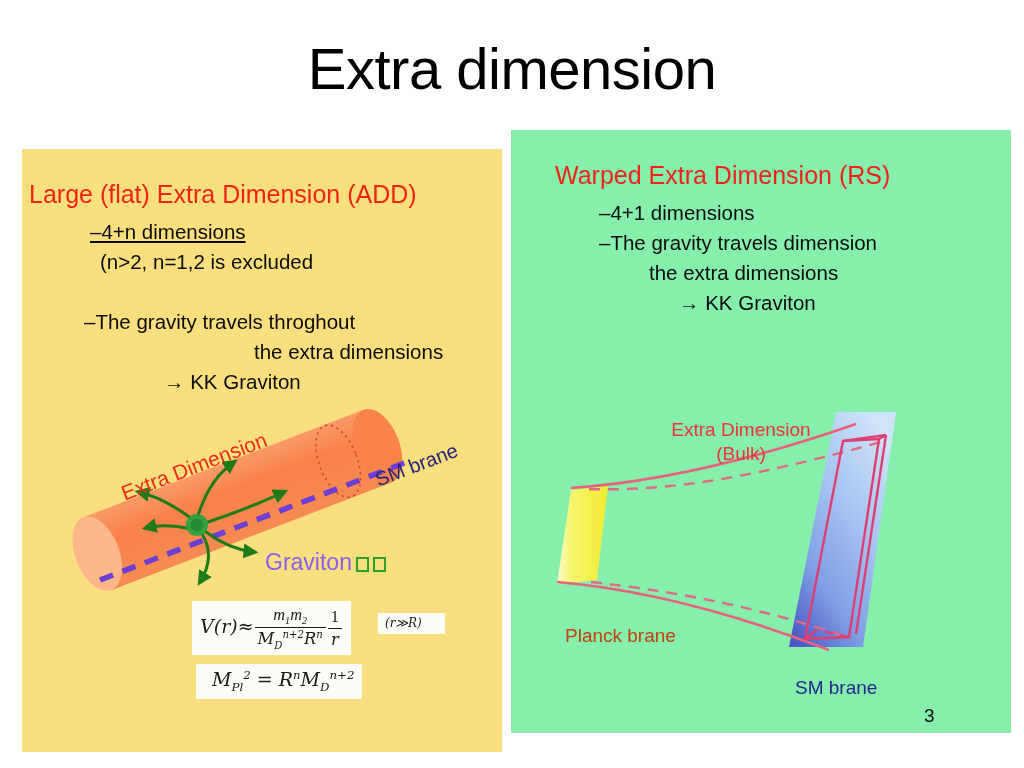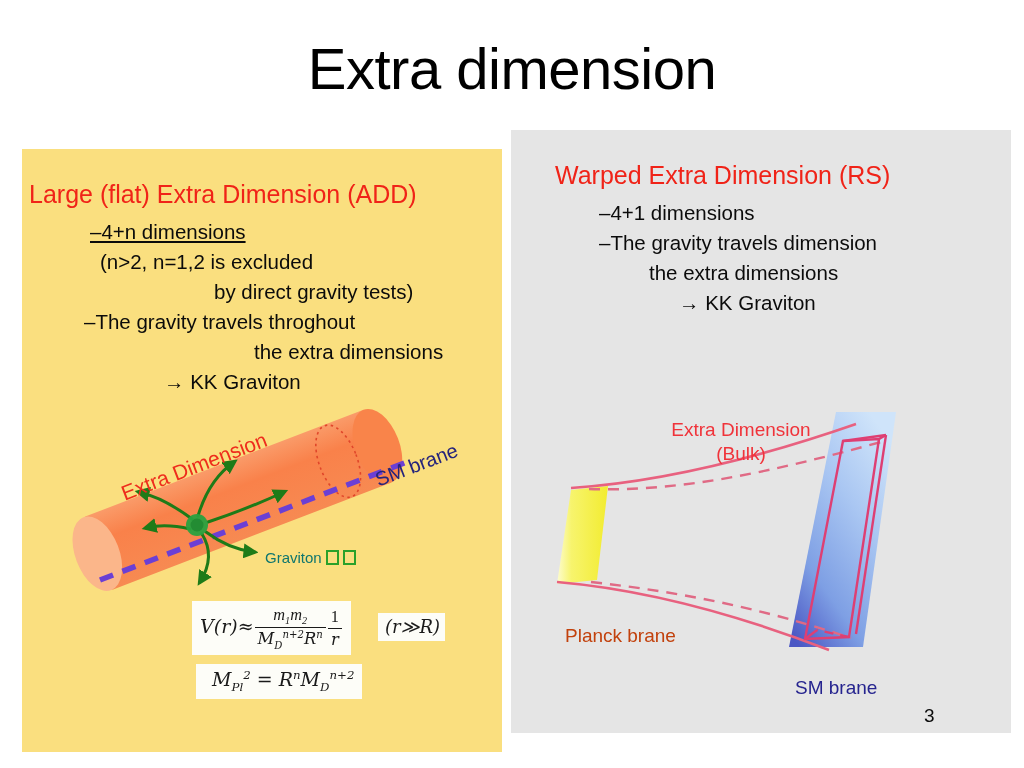--- a/index.html
+++ b/index.html
@@ -39,21 +39,21 @@
     height: 603px;
     background: #fadf7f;
     margin-top: 19px;
   }
   #panel-rs {
     position: absolute;
     left: 511px;
     top: 130px;
     width: 500px;
     height: 603px;
-    background: #e5e5e5;
+    background: #86efac;
   }
 
   
   .panel-heading {
     position: absolute;
     font-size: 25px;
     line-height: 30px;
     color: #f02318;
     white-space: nowrap;
   }
@@ -95,22 +95,22 @@
     left: 372px;
     top: 470px;
     font-size: 20px;
     color: #26247b;
     transform: rotate(-21deg);
   }
   #label-graviton {
     position: absolute;
     left: 265px;
     top: 549px;
-    font-size: 15px;
-    color: #0f766e;
+    font-size: 23px;
+    color: #8b5cf6;
     white-space: nowrap;
   }
   .tofu {
     display: inline-block;
     width: 13px;
     height: 15px;
     border: 2px solid #2aa12a;
     margin-left: 4px;
     vertical-align: -2px;
     box-sizing: border-box;
@@ -127,22 +127,22 @@
   }
   #formula-potential {
     left: 192px;
     top: 601px;
     padding: 4px 8px 4px 8px;
     font-size: 19px;
   }
   #formula-condition {
     left: 378px;
     top: 613px;
-    padding: 3px 5px 4px 7px;
-    font-size: 18px;
+    padding: 3px 23px 4px 7px;
+    font-size: 12px;
   }
   #formula-planck {
     left: 196px;
     top: 664px;
     padding: 4px 8px 5px 16px;
     font-size: 19px;
   }
   .frac {
     display: inline-block;
     vertical-align: middle;
@@ -215,21 +215,20 @@
 <body>
 
 <div id="slide-title">Extra dimension</div>
 
 <div id="panel-add">
 
   <div class="panel-heading" id="add-heading">Large (flat) Extra Dimension (ADD)</div>
 
   <div class="bullet-line" style="left:68px; top:70px;text-decoration:underline;">–4+n dimensions</div>
   <div class="bullet-line" style="left:78px; top:100px;">(n&gt;2, n=1,2 is excluded</div>
-  <div class="bullet-line" style="left:192px; top:130px;">by direct gravity tests)</div>
   <div class="bullet-line" style="left:62px; top:160px;">–The gravity travels throghout</div>
   <div class="bullet-line" style="left:232px; top:190px;">the extra dimensions</div>
   <div class="bullet-line" style="left:142px; top:220px;">→  KK Graviton</div>
 
   <div id="add-figure">
     <svg width="480" height="200" viewBox="0 0 480 200">
       <defs>
         <linearGradient id="cylGrad" x1="0" y1="0" x2="0" y2="1">
           <stop offset="0%" stop-color="#fa9b69"></stop>
           <stop offset="35%" stop-color="#f9814a"></stop>

